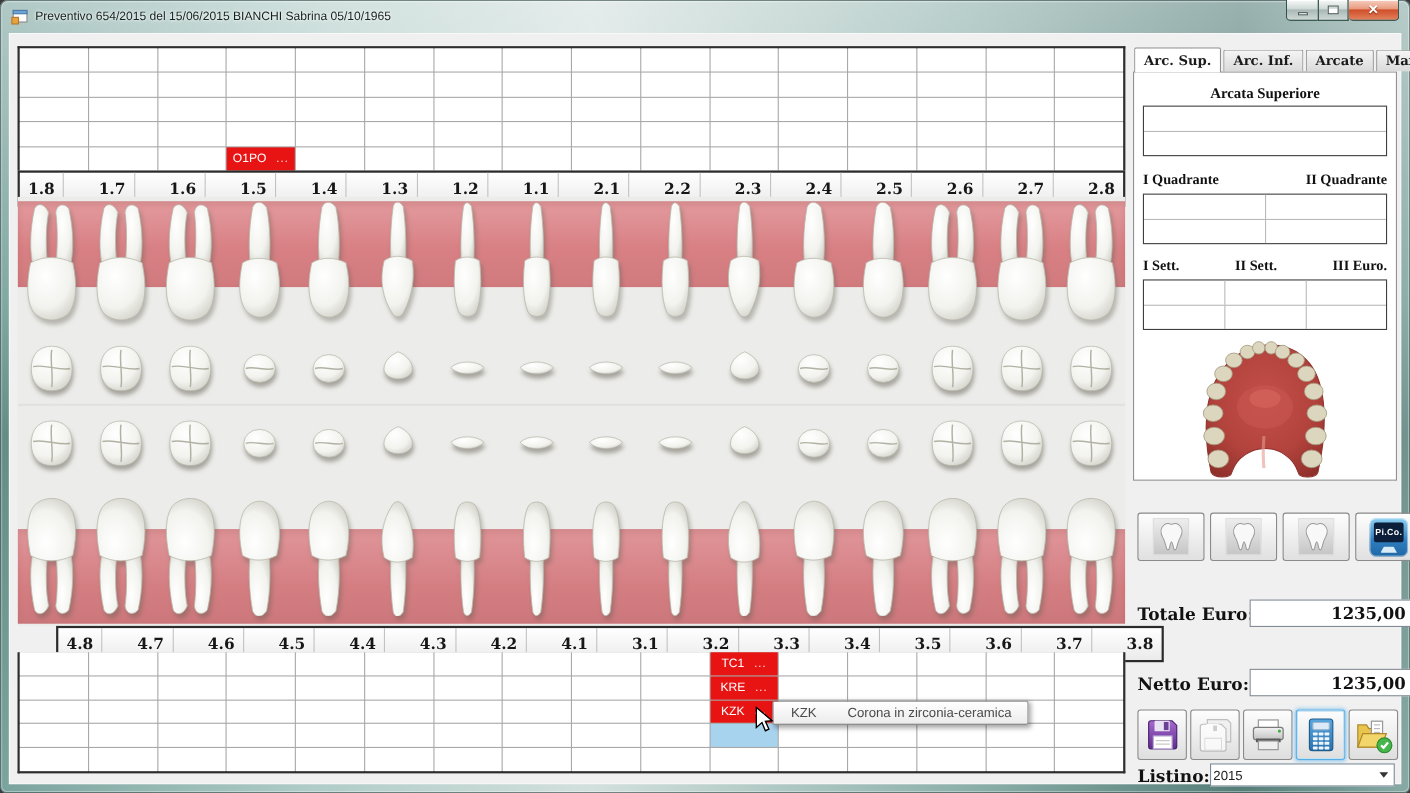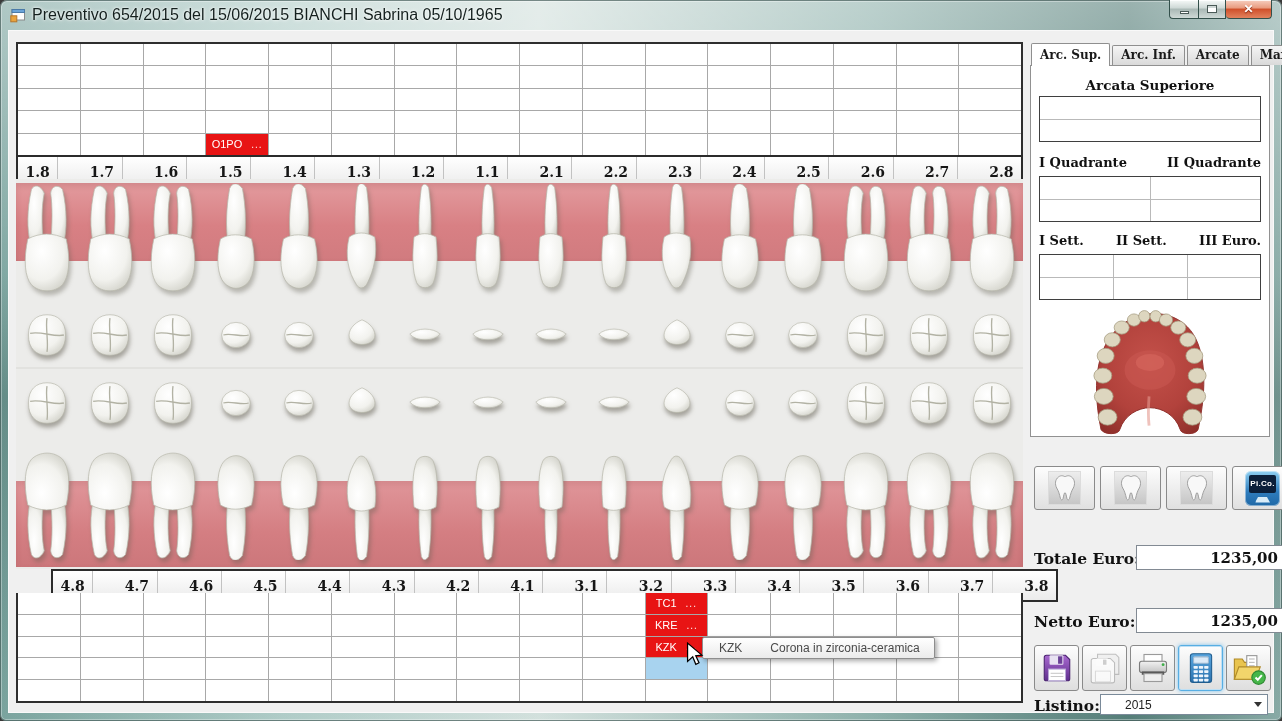--- a/index.html
+++ b/index.html
@@ -5,21 +5,21 @@
   html,body{margin:0;padding:0;background:#3a3a3a;}
   *{box-sizing:border-box;}
   #window{position:relative;width:1282px;height:721px;margin:0 auto;overflow:hidden;
     border-radius:7px 7px 6px 6px;
     background:
       linear-gradient(180deg, rgba(255,255,255,.45), rgba(255,255,255,.12) 38%, rgba(0,0,0,.10) 55%, rgba(255,255,255,.08)),
       linear-gradient(90deg,#6f9c96,#a9c8c3 22%,#cfdeda 42%,#85aba5 68%,#47736d 88%,#7fa49f);
     box-shadow:inset 0 0 0 1px rgba(20,50,45,.55), inset 0 0 0 2px rgba(255,255,255,.35);
     font-family:"Liberation Sans",sans-serif;}
   .titlebar{position:absolute;left:0;top:0;right:0;height:30px;display:flex;align-items:center;padding-left:10px;}
-  .title{font-size:16px;color:#14201e;margin-left:6px;text-shadow:0 0 4px rgba(255,255,255,.9),0 0 2px rgba(255,255,255,.9);}
+  .title{font-size:11px;color:#14201e;margin-left:6px;text-shadow:0 0 4px rgba(255,255,255,.9),0 0 2px rgba(255,255,255,.9);}
   .winbtns{position:absolute;right:10px;top:0;display:flex;}
   .wb{height:19px;border:1px solid #33504b;border-top:none;display:flex;align-items:center;justify-content:center;
       border-radius:0 0 4px 4px;margin-left:0;background:linear-gradient(180deg,#f7faf9,#cdd8d5 45%,#a9b8b5 50%,#cfd9d6);box-shadow:inset 0 1px 0 rgba(255,255,255,.8);}
   .wb.min{width:29px;border-right:none;border-radius:0 0 0 4px;}
   .wb.max{width:28px;border-radius:0;}
   .wb.close{width:46px;border-left:none;border-radius:0 0 4px 4px;
       background:linear-gradient(180deg,#f7cfc0,#e89a7e 45%,#cf4f2a 50%,#e2825d);}
   .glyph-min{width:9px;height:3px;background:#fff;border:1px solid #4a5a57;margin-top:7px;}
   .glyph-max{width:10px;height:8px;border:1px solid #4a5a57;background:#fff;box-shadow:inset 0 2px 0 #cfd8d6;}
   .glyph-x{color:#fff;font-size:12px;font-weight:bold;text-shadow:0 1px 1px #7e2008;line-height:1;}
@@ -65,21 +65,21 @@
     box-shadow:2px 2px 5px rgba(0,0,0,.35);font-size:12px;color:#4a4a4a;white-space:nowrap;}
   #cursor{position:absolute;left:686px;top:642px;z-index:70;}
 
   
   #side{position:absolute;left:1022px;top:12px;width:240px;height:672px;font-family:"DejaVu Serif",serif;}
   .tabs{position:absolute;left:0;top:0;height:23px;display:flex;align-items:flex-end;padding-left:1px;z-index:3;}
   .tab{height:20px;padding:2px 8px 0 8px;font-weight:bold;font-size:12px;color:#1a1a1a;
     background:linear-gradient(180deg,#f5f5f5,#dadada);border:1px solid #8f8f8f;border-bottom:none;
     border-radius:2px 2px 0 0;margin-right:2px;white-space:nowrap;}
   .tab.active{height:23px;background:#fff;margin-bottom:-1px;padding-top:4px;}
-  .tabpage{position:absolute;left:0;top:23px;width:240px;height:372px;background:#fff;border:1px solid #919191;z-index:1;}
+  .tabpage{position:absolute;left:0;top:23px;width:240px;height:372px;background:#fff;border:1px solid #919191;z-index:1;font-family:Liberation Serif, serif;}
   .arc-title{margin-top:11px;text-align:center;font-weight:bold;font-size:13.5px;color:#111;}
   .pbox{position:absolute;left:8px;width:222px;height:46px;border:1px solid #3f3f3f;display:grid;background:#fff;}
   #box-arcata{top:30px;grid-template-rows:1fr 1fr;}
   #box-quad{top:110px;grid-template-columns:1fr 1fr;grid-template-rows:1fr 1fr;}
   #box-sett{top:188px;grid-template-columns:1fr 1fr 1fr;grid-template-rows:1fr 1fr;}
   .pcell{border-top:1px solid #b9b9b9;border-left:1px solid #b9b9b9;}
   .pcell.r0{border-top:none;}
   .pcell.c0{border-left:none;}
   .lblrow{position:absolute;left:8px;width:222px;display:flex;font-weight:bold;font-size:13px;color:#111;}
   .lblrow.two{justify-content:space-between;top:89px;}
@@ -111,21 +111,21 @@
   #pct-sign{position:absolute;left:148px;top:2px;font-weight:bold;font-size:14px;}
   #sconto-val{position:absolute;left:164px;top:0;width:70px;height:24px;}
   #row-netto{top:566px;height:26px;}
   .tools2{position:absolute;left:4px;top:603px;display:flex;gap:3px;}
   .ibtn2{width:45px;height:46px;border:1px solid #8a8a8a;border-radius:3px;
     background:linear-gradient(180deg,#fdfdfd,#dedede);display:grid;place-items:center;}
   .ibtn2.disabled svg{opacity:.75;filter:grayscale(1) brightness(1.12);}
   .ibtn2.hl{border-color:#57aee3;box-shadow:inset 0 0 0 1px #bfe0f5,0 0 4px #7cc1ec;}
   #row-listino{top:652px;height:22px;}
   .combo{position:absolute;left:66px;top:0;width:168px;height:21px;border:1px solid #7a8a99;background:#fff;
-    display:flex;align-items:center;padding-left:24px;font:12px "Liberation Sans",sans-serif;color:#222;}
+    display:flex;align-items:center;padding-left:2px;font:12px "Liberation Sans",sans-serif;color:#222;}
   .combo .arrow{position:absolute;right:5px;top:7px;width:0;height:0;border-left:4px solid transparent;border-right:4px solid transparent;border-top:5px solid #333;}
 </style>
 </head>
 <body>
 
 <svg width="0" height="0" style="position:absolute" aria-hidden="true">
   <defs>
     <radialGradient id="tg" cx="38%" cy="30%" r="82%">
       <stop offset="0%" stop-color="#ffffff"></stop>
       <stop offset="62%" stop-color="#f2f2ee"></stop>

